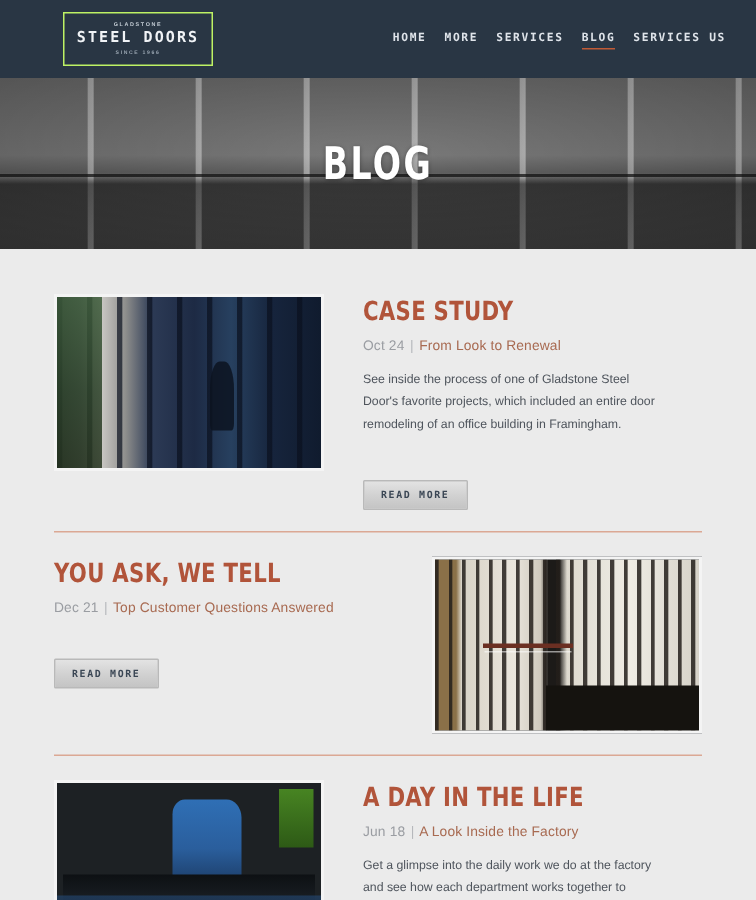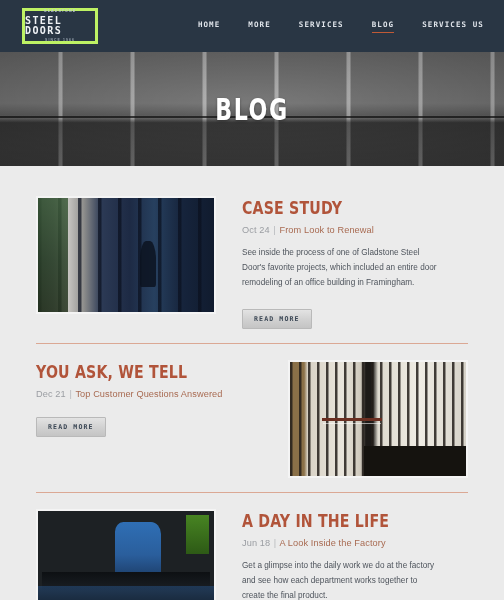--- a/index.html
+++ b/index.html
@@ -20,28 +20,29 @@
   .site-header {
     height: 52px;
     background: #293644;
     display: flex;
     align-items: center;
     padding: 0 14px 0 22px;
     position: relative;
   }
 
   .logo-box {
-    width: 76px;
+    width: 100px;
     height: 36px;
-    border: 3px solid #bef264;
+    border: 1px solid #bef264;
     display: flex;
     flex-direction: column;
     align-items: center;
     justify-content: center;
     line-height: 1;
+    margin-left: 20px;
   }
   .logo-top {
     font-size: 3.6px;
     letter-spacing: 1.1px;
     color: #c3ccd4;
     font-weight: bold;
     margin-bottom: 2.5px;
   }
   .logo-main {
     font-size: 10px;
@@ -54,21 +55,21 @@
   .logo-sub {
     font-size: 3.4px;
     letter-spacing: 1.1px;
     color: #9aa6b2;
     font-weight: bold;
   }
 
   .main-nav {
     margin-left: auto;
     display: flex;
-    gap: 28px;
+    gap: 12px;
     padding-right: 6px;
   }
   .nav-link {
     font-size: 7.5px;
     font-weight: bold;
     letter-spacing: 1.1px;
     color: #dfe4ea;
     text-decoration: none;
     font-family: "DejaVu Sans Mono", monospace;
     padding-bottom: 3px;
@@ -274,21 +275,21 @@
   .post-excerpt {
     margin-top: 10px;
     font-size: 8.2px;
     line-height: 1.85;
     color: #4e545c;
     max-width: 200px;
   }
 
   .read-more {
     display: inline-block;
-    margin-top: 18px;
+    margin-top: 29px;
     padding: 5px 11px 5px 11px;
     font-size: 6.6px;
     font-weight: bold;
     letter-spacing: 1.1px;
     color: #3a4654;
     font-family: "DejaVu Sans Mono", monospace;
     background: linear-gradient(to bottom, #e3e3e3 0%, #d2d2d2 50%, #c4c4c4 100%);
     border: 1px solid #b9b9b9;
     border-radius: 1px;
     cursor: pointer;

